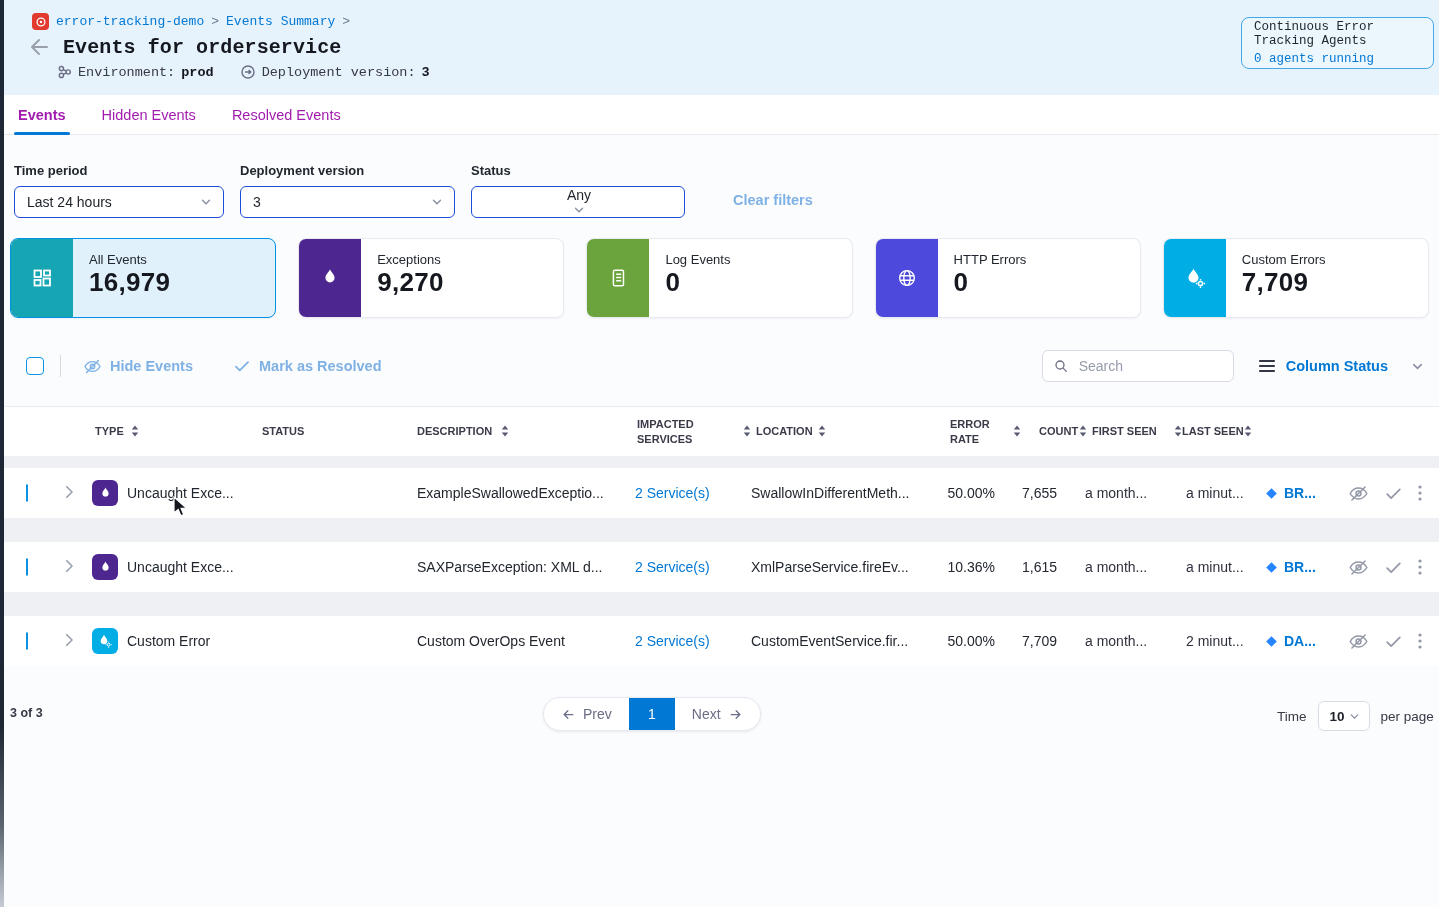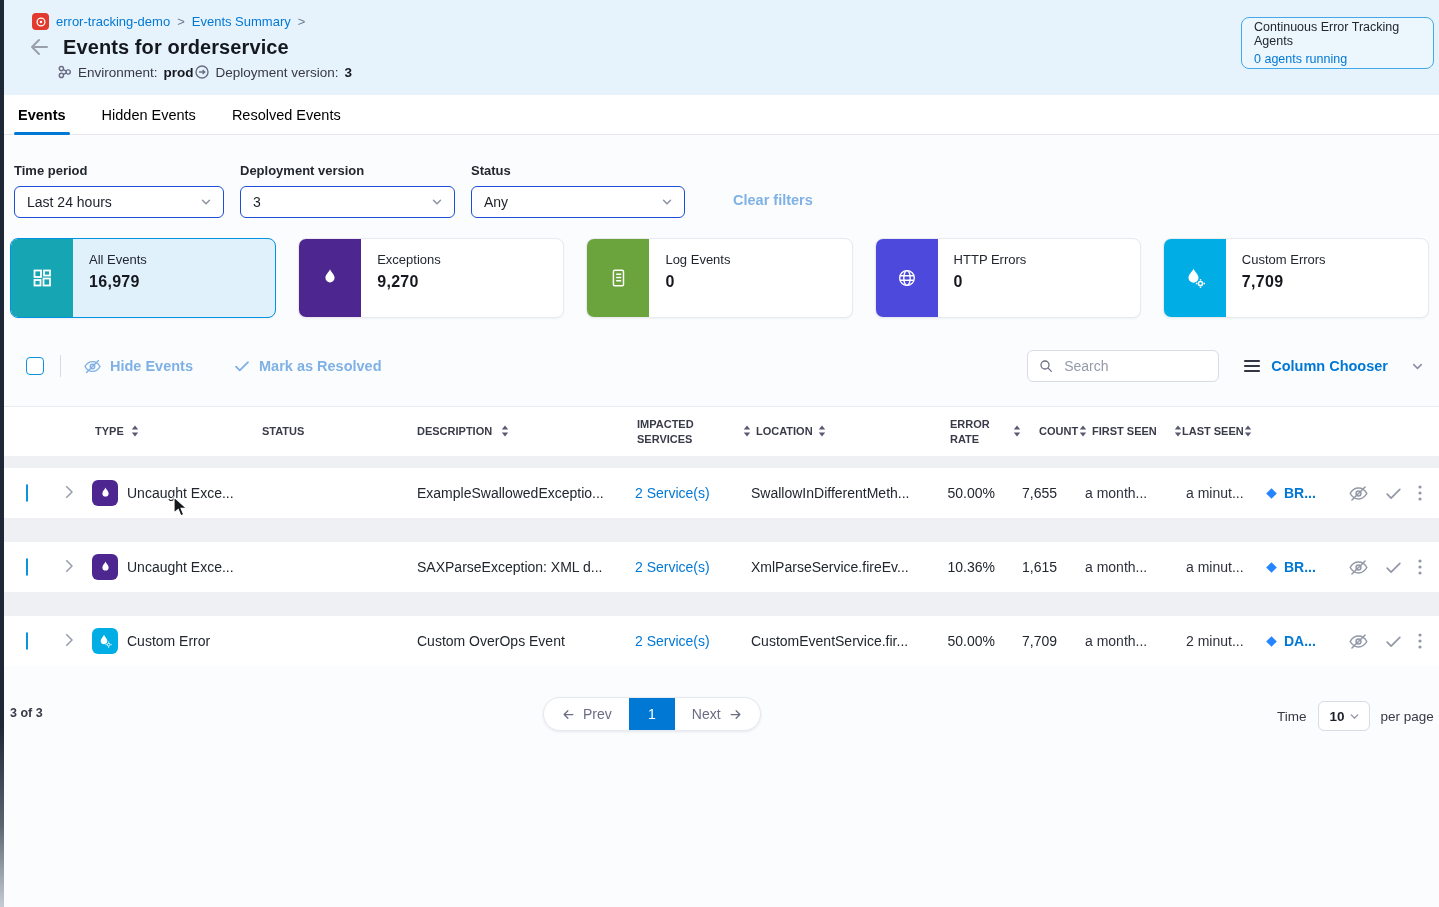--- a/index.html
+++ b/index.html
@@ -5,61 +5,61 @@
   * { box-sizing: border-box; }
   html,body { margin:0; padding:0; }
   body {
     width:1439px; height:907px; overflow:hidden; position:relative;
     font-family:"Liberation Sans", sans-serif; background:#fbfcfe; color:#1d2029;
   }
   .edge-strip { position:absolute; left:0; top:0; width:4px; height:907px; z-index:40;
     background:linear-gradient(#1d2735 0%, #1d2735 80%, #5b6570 91%, #c6ccd3 100%); }
 
   
-  .hero { background:#e6f3fc; height:95px; padding:13px 0 0 28px; position:relative; }
+  .hero { background:#e6f3fc; height:95px; padding:13px 0 0 28px; position:relative;font-family:Liberation Mono, monospace; }
   .crumbs { display:flex; align-items:center; gap:7px; font-size:13px; margin-left:4px; }
   .logo { width:17px; height:17px; border-radius:4px; background:#e23a2e; display:flex; align-items:center; justify-content:center; }
   .crumb-link { color:#0278d5; cursor:pointer; }
   .crumb-sep { color:#6a7c90; }
   .title-row { display:flex; align-items:center; gap:11px; margin-top:5px; }
   .page-title { font-size:20px; font-weight:700; color:#16181f; letter-spacing:.1px; }
-  .meta-row { display:flex; align-items:center; margin-top:5px; margin-left:28px; font-size:13.5px; color:#383946; }
+  .meta-row { display:flex; align-items:center; gap:26px; margin-top:5px; margin-left:28px; font-size:13.5px; color:#383946; }
   .meta-item { display:flex; align-items:center; gap:6px; }
   .meta-val { font-weight:700; color:#16181f; }
   .agents-box { position:absolute; right:5px; top:17px; width:193px; background:#ecf6fd;
     border:1px solid #45a9e7; border-radius:8px; padding:2px 12px; }
   .agents-title { font-size:12.5px; color:#22272f; }
   .agents-link { font-size:12.5px; color:#0278d5; margin-top:4px; cursor:pointer; }
 
   
   .tabs { background:#fff; height:40px; display:flex; align-items:stretch; gap:36px;
     padding-left:18px; border-bottom:1px solid #e7e9ef; }
-  .tab { display:flex; align-items:center; font-size:14.5px; color:#000000; position:relative; cursor:pointer; }
+  .tab { display:flex; align-items:center; font-size:14.5px; color:#a21caf; position:relative; cursor:pointer; }
   .tab.active { font-weight:700; }
   .tab.active::after { content:""; position:absolute; left:-4px; right:-4px; bottom:-1px; height:3px; background:#0278d5; border-radius:2px; }
 
   
   .filters { display:flex; align-items:flex-start; padding:28px 0 0 14px; }
   .fgroup { margin-right:16px; }
   .flabel { font-size:13px; font-weight:700; color:#22272f; margin-bottom:8px; }
   .sel { height:32px; border:1px solid #1d4ed8; border-radius:6px; background:#fff;
     display:flex; align-items:center; justify-content:space-between; padding:0 10px 0 12px;
     font-size:14px; color:#1d2029; cursor:pointer; }
-  .w210 { width:210px; } .w215 { width:215px; } .w214 { width:214px; }
+  .w210 { width:210px; } .w215 { width:215px; } .w214 { width:214px;flex-direction:column; }
   .clear-filters { margin-left:32px; margin-top:29px; color:#7fb1e4; font-weight:700; font-size:14.5px; cursor:pointer; }
 
   
   .cards { display:flex; gap:22px; margin:20px 10px 0 10px; }
   .card { flex:1; height:80px; background:#fff; border:1px solid #e8eaf0; border-radius:8px;
     display:flex; overflow:hidden; box-shadow:0 1px 2px rgba(30,40,60,.05); cursor:pointer; }
   .card.selected { border:1.6px solid #0092e4; background:#e1f1fc; }
   .card-icon { width:62px; flex:0 0 62px; display:flex; align-items:center; justify-content:center; }
   .card-body { padding:13px 0 0 16px; }
   .card-label { font-size:13px; color:#22272f; }
-  .card-value { font-size:16px; font-weight:700; color:#16181f; margin-top:6px; letter-spacing:.3px; }
+  .card-value { font-size:26px; font-weight:700; color:#16181f; margin-top:0; letter-spacing:.3px; }
 
   
   .toolbar { display:flex; align-items:center; margin-top:30px; padding:0 14px 0 26px; height:36px; }
   .cb { width:18px; height:18px; border:1.6px solid #0b92e0; border-radius:4px; background:#fff; cursor:pointer; flex:0 0 18px; }
   .tb-div { width:1px; height:22px; background:#d7dae2; margin:0 22px 0 16px; }
   .tb-action { display:flex; align-items:center; gap:8px; color:#7fb1e4; font-weight:700; font-size:14.5px; margin-right:40px; cursor:pointer; }
   .search { margin-left:auto; width:192px; height:32px; border:1px solid #d9dbe7; border-radius:6px;
     background:#fff; display:flex; align-items:center; padding:0 10px; gap:8px; }
   .search input { border:0; outline:0; font-size:14px; width:100%; color:#1d2029; background:transparent; font-family:"Liberation Sans",sans-serif; }
   .search input::placeholder { color:#959bab; }
@@ -309,21 +309,21 @@
         </svg>
     </span>
     <input type="text" placeholder="Search" style="">
   </div>
   <div class="col-chooser">
     <span style="display:flex;">
       <svg width="18" height="16" viewBox="0 0 18 16" stroke="#333745" stroke-width="2.2" stroke-linecap="round">
           <path d="M2 3h14M2 8h14M2 13h14"></path>
         </svg>
     </span>
-    <span>Column Chooser</span>
+    <span>Column Status</span>
     <span class="chev" style="display:flex;">
       <svg width="15" height="15" viewBox="0 0 16 16" fill="none" stroke="#8b8fa3" stroke-width="1.7" stroke-linecap="round">
           <path d="M4 6l4 4 4-4"></path>
         </svg>
     </span>
   </div>
 </div>
 
 <div class="thead tgrid">
   <div></div>

